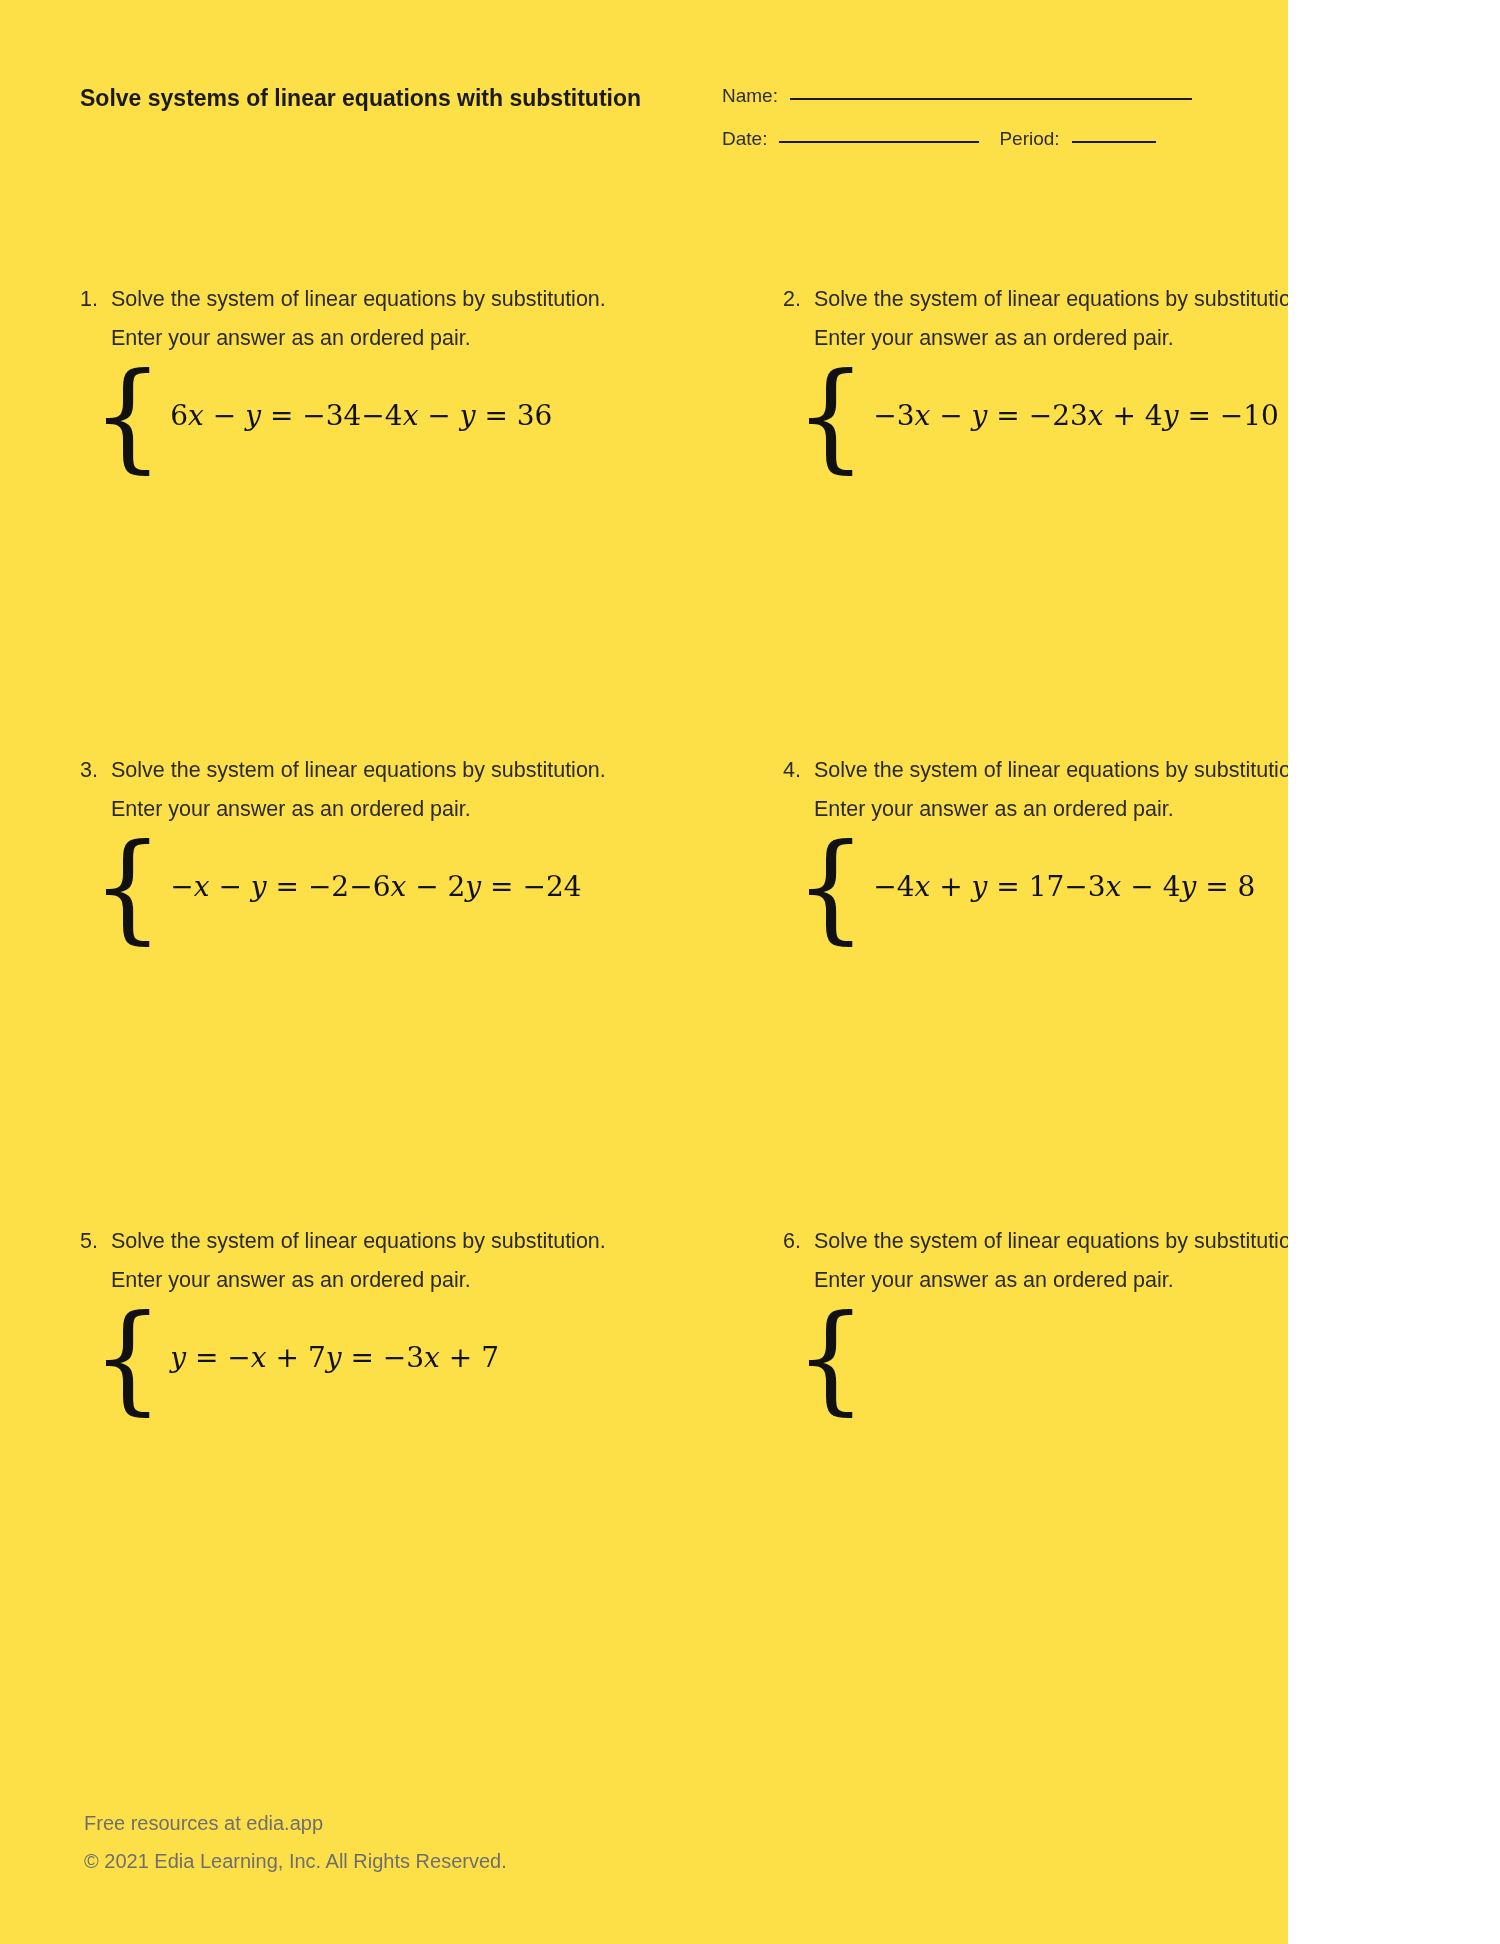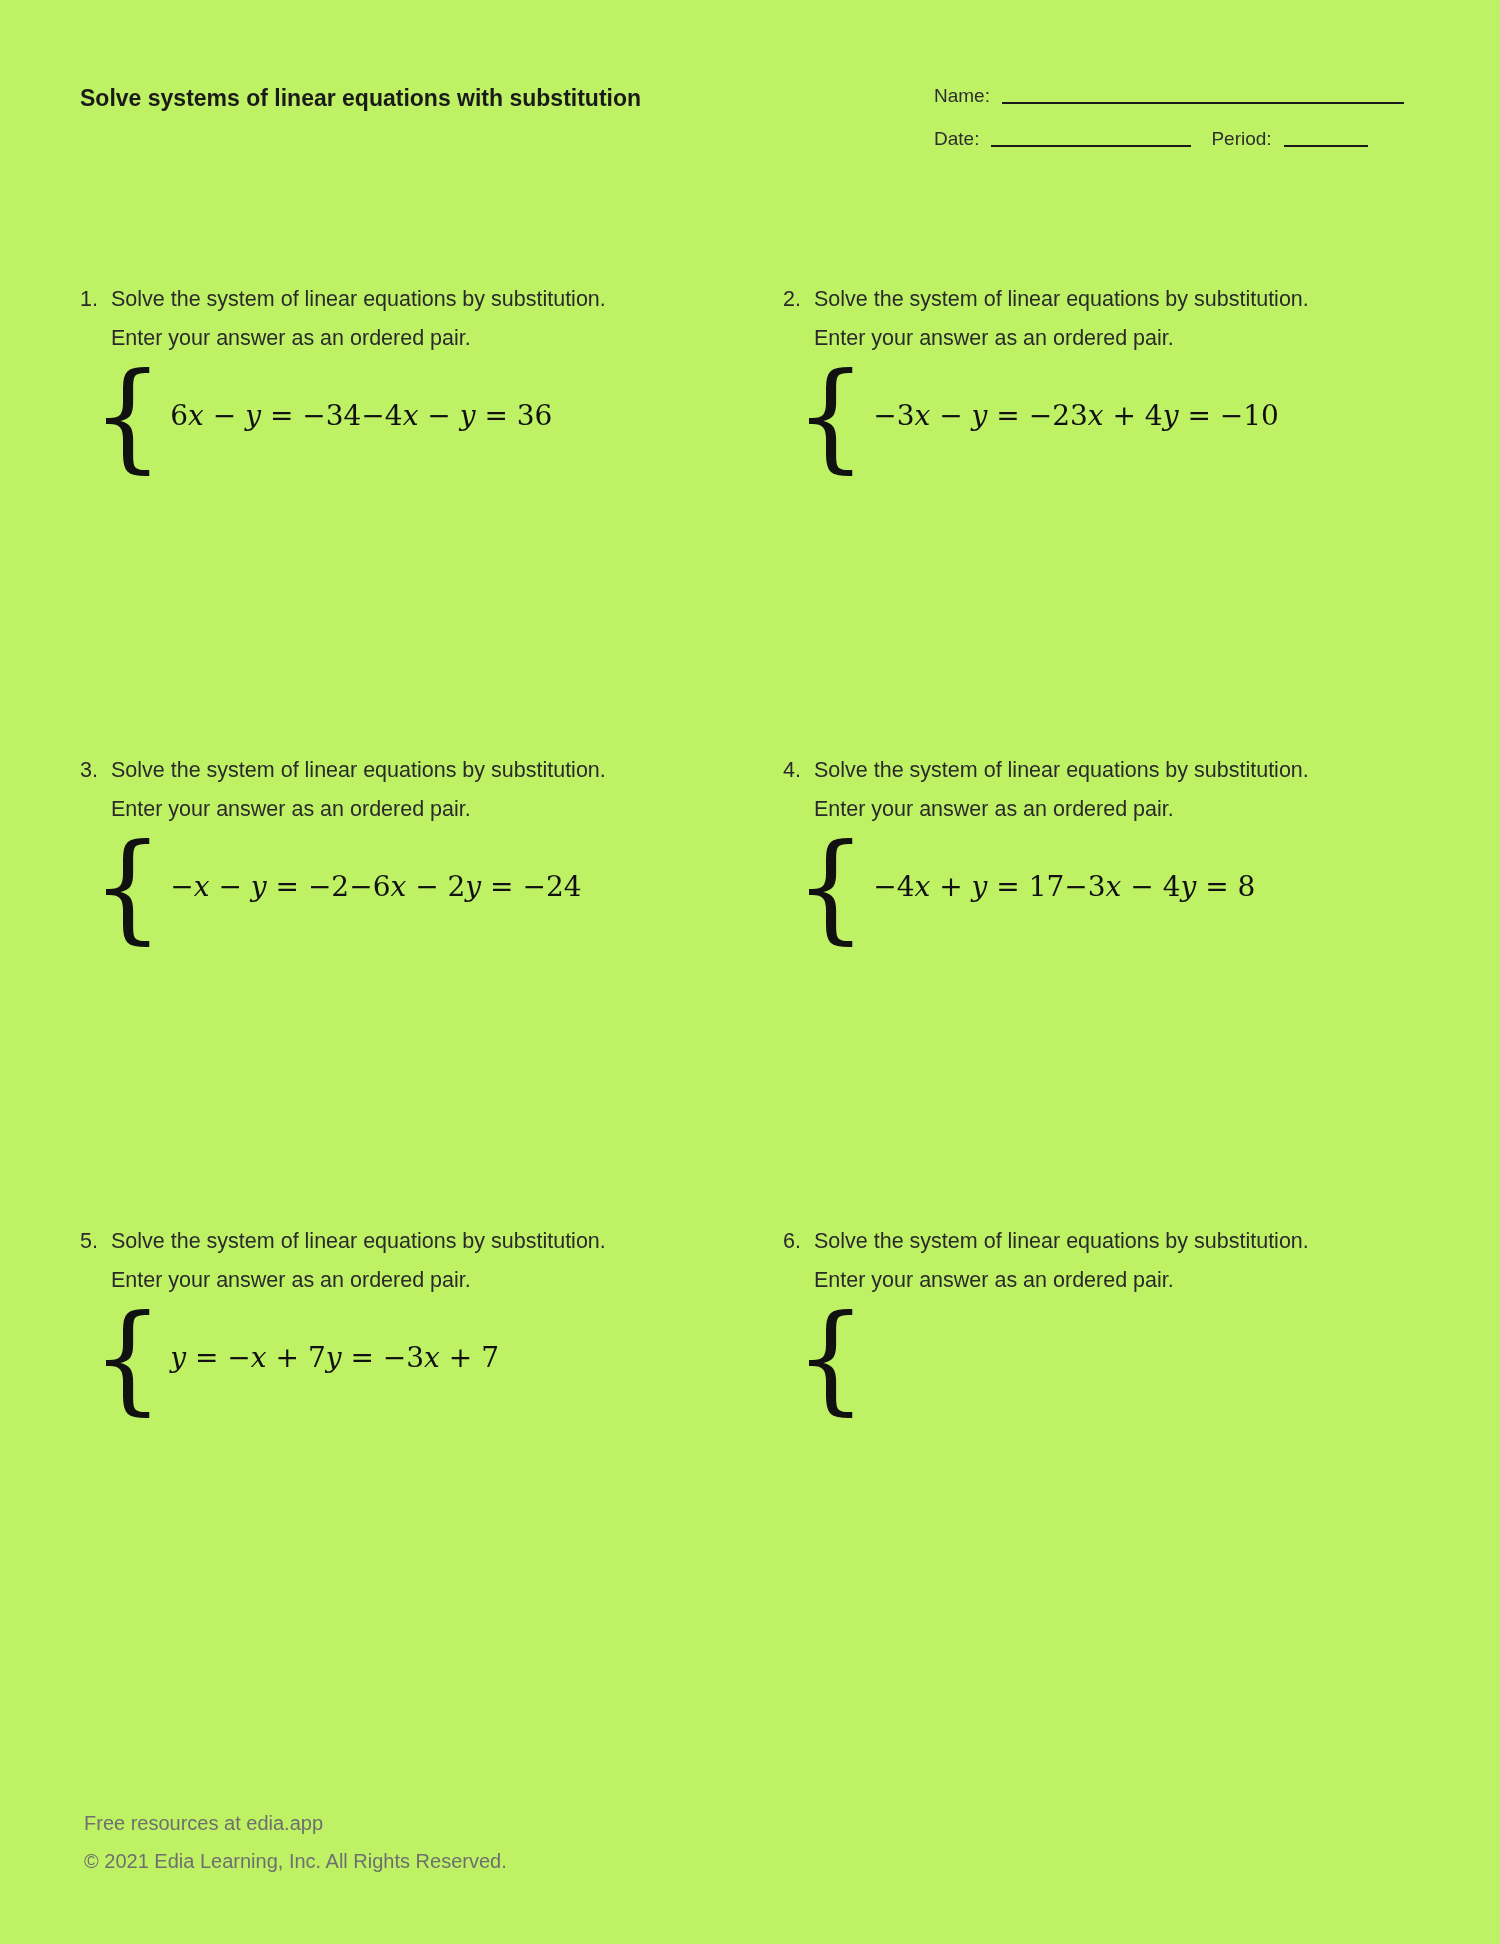--- a/index.html
+++ b/index.html
@@ -1,21 +1,21 @@
 <!DOCTYPE html>
 <html><head>
 <meta charset="utf-8">
 <style>
   * { box-sizing: border-box; }
   html, body { margin: 0; padding: 0; background: #ffffff; }
   .page {
     position: relative;
-    width: 1500px;
+    width: 1288px;
     height: 1944px;
-    background: #bef264;
+    background: #fde047;
     font-family: "Liberation Sans", sans-serif;
     color: #212121;
     overflow: hidden;
   }
 
   
   .header {
     position: absolute;
     top: 78px;
     left: 80px;
@@ -30,21 +30,21 @@
     line-height: 41px;
     color: #1a1a1a;
     max-width: 680px;
   }
   .fields-block {
     width: 470px;
     padding-top: 6px;
     font-size: 19px;
     color: #2e2e2e;
   }
-  .field-row { display: flex; align-items: center; }
+  .field-row { display: flex; align-items: flex-start; }
   .field-row + .field-row { margin-top: 19px; }
   .field-label { flex: none; padding-right: 12px; line-height: 24px; }
   .fill-line {
     border-bottom: 2px solid #1a1a1a;
     height: 16px;
   }
   .line-name { flex: 1; }
   .line-date { width: 200px; }
   .period-label { margin-left: 20px; }
   .line-period { width: 84px; }

